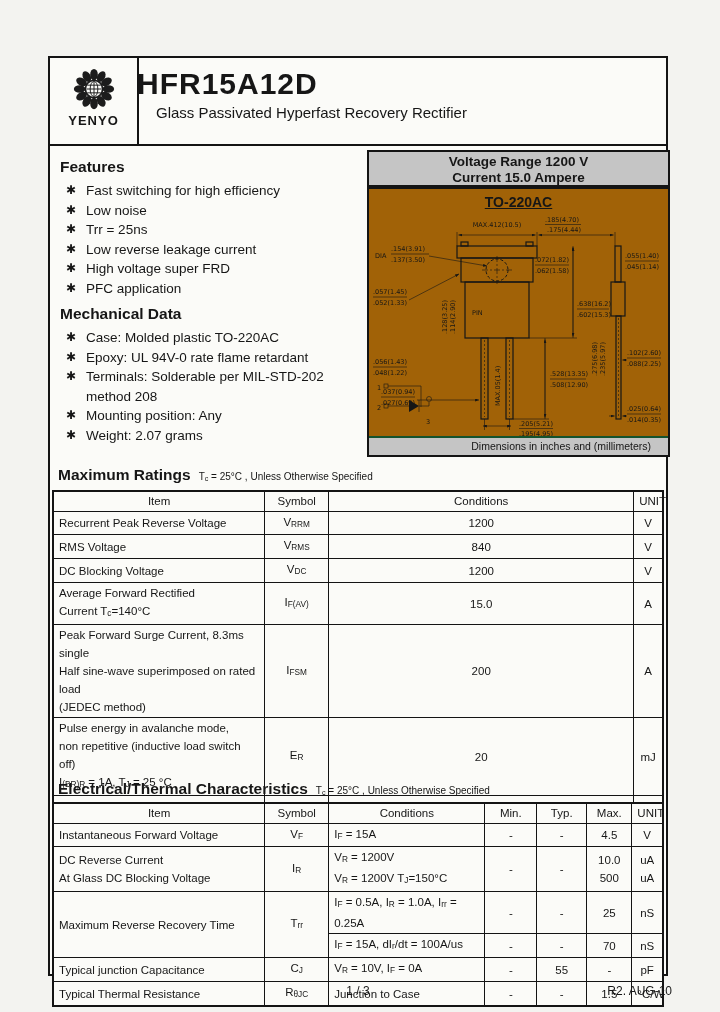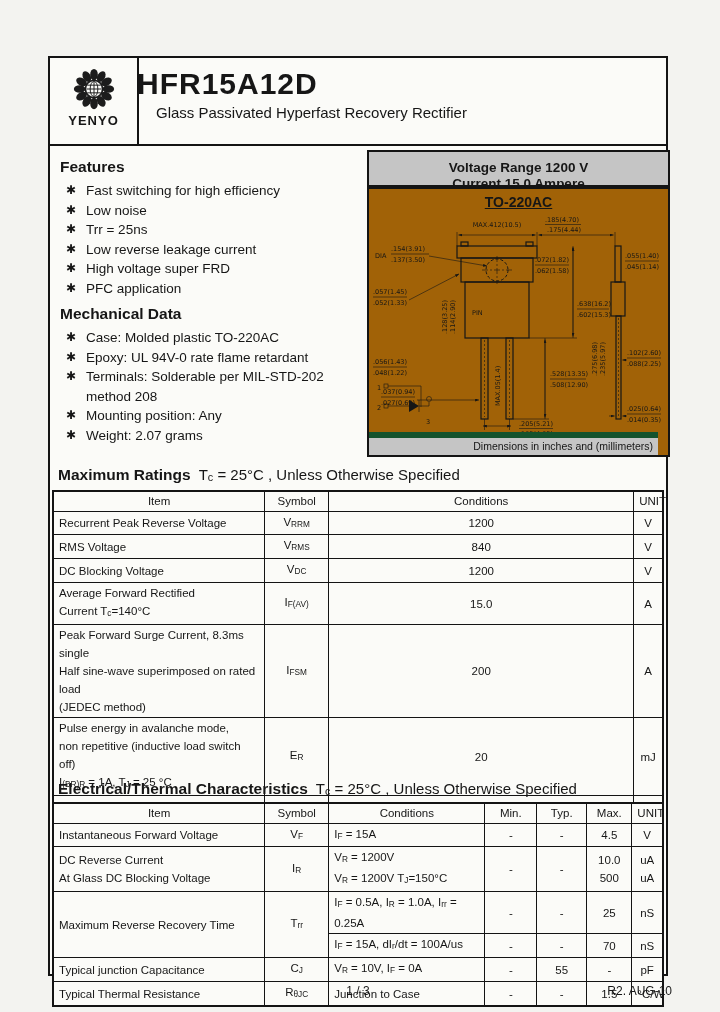--- a/index.html
+++ b/index.html
@@ -26,39 +26,39 @@
   .features{position:absolute;left:10px;top:100px;width:302px;}
   .mech{position:absolute;left:10px;top:247px;width:306px;}
   .blist{list-style:none;margin:0;padding:0;}
   .blist li{display:flex;font-size:13.5px;line-height:19.5px;}
   .blt{width:20px;flex:0 0 20px;text-align:left;padding-left:6px;font-size:12px;}
   .bitem{flex:1;}
   
   .vbox{
     position:absolute;left:317px;top:92px;width:303px;height:37px;box-sizing:border-box;
     background:#c5c5c5;border:2px solid #141414;text-align:center;
-    font-weight:bold;font-size:13.5px;line-height:16px;padding-top:8px;
+    font-weight:bold;font-size:13.5px;line-height:16px;padding-top:2px;
   }
   .pbox{
     position:absolute;left:317px;top:129px;width:303px;height:270px;box-sizing:border-box;
     border:2px solid #141414;background:#a16207;
   }
   .pkg-name{ text-align:center;font-weight:bold;font-size:14px;margin-top:5px;text-decoration:underline;}
   .pkg-note{
-    position:absolute;left:0;right:10px;bottom:0;height:17px;background:#c5c5c5;
-    border-top:6px solid #14532d;font-size:10.5px;line-height:16px;text-align:right;padding-right:5px;
+    position:absolute;left:0;right:0;bottom:0;height:17px;background:#c5c5c5;
+    border-top:2px solid #14532d;font-size:10.5px;line-height:16px;text-align:right;padding-right:17px;
   }
   #pkg-svg{position:absolute;left:0;top:25px;}
   #pkg-svg text{font:6.5px "DejaVu Sans", sans-serif;fill:#161616;}
   #pkg-svg .ol{fill:none;stroke:#161616;stroke-width:1.2;}
   #pkg-svg .dl{stroke:#161616;stroke-width:0.6;fill:none;}
   
   .sec-head{position:absolute;left:8px;}
   .sec-title{font-size:15.5px;font-weight:bold;}
-  .sec-cond{font-size:15px;margin-left:8px;}
+  .sec-cond{font-size:10px;margin-left:8px;}
   table.dt{border-collapse:collapse;table-layout:fixed;width:612px;border:2px solid #141414;background:#fbfbf8;}
   table.dt th, table.dt td{
     border:1px solid #141414;font-size:11.5px;font-weight:normal;
     padding:1px 5px;vertical-align:middle;box-sizing:border-box;
   }
   table.dt th{text-align:center;}
   td.item{text-align:left;white-space:pre-line;line-height:18px;}
   td.c{text-align:center;white-space:pre-line;line-height:18px;}
   td.cond{text-align:left;white-space:pre-line;line-height:18px;}
   sub{font-size:72%;vertical-align:-0.12em;}

